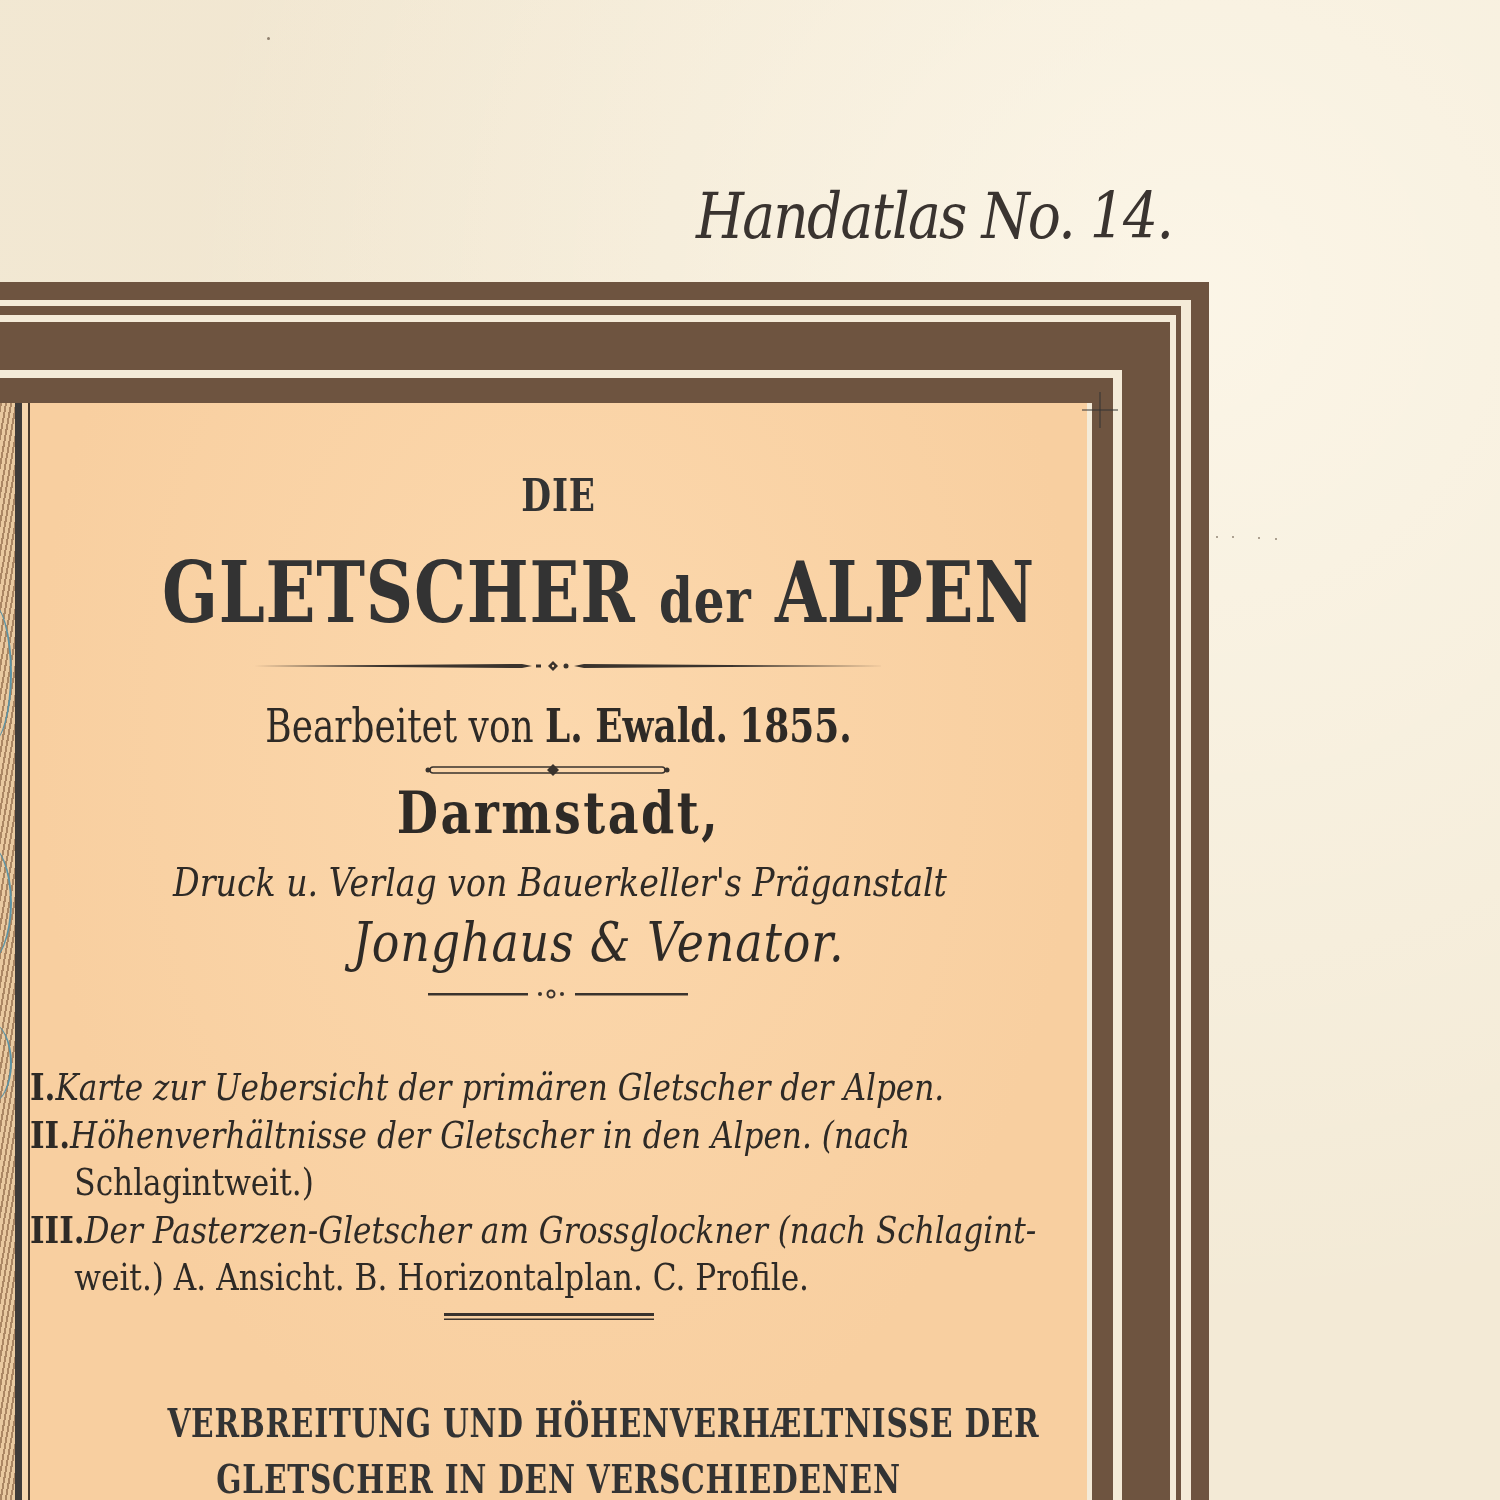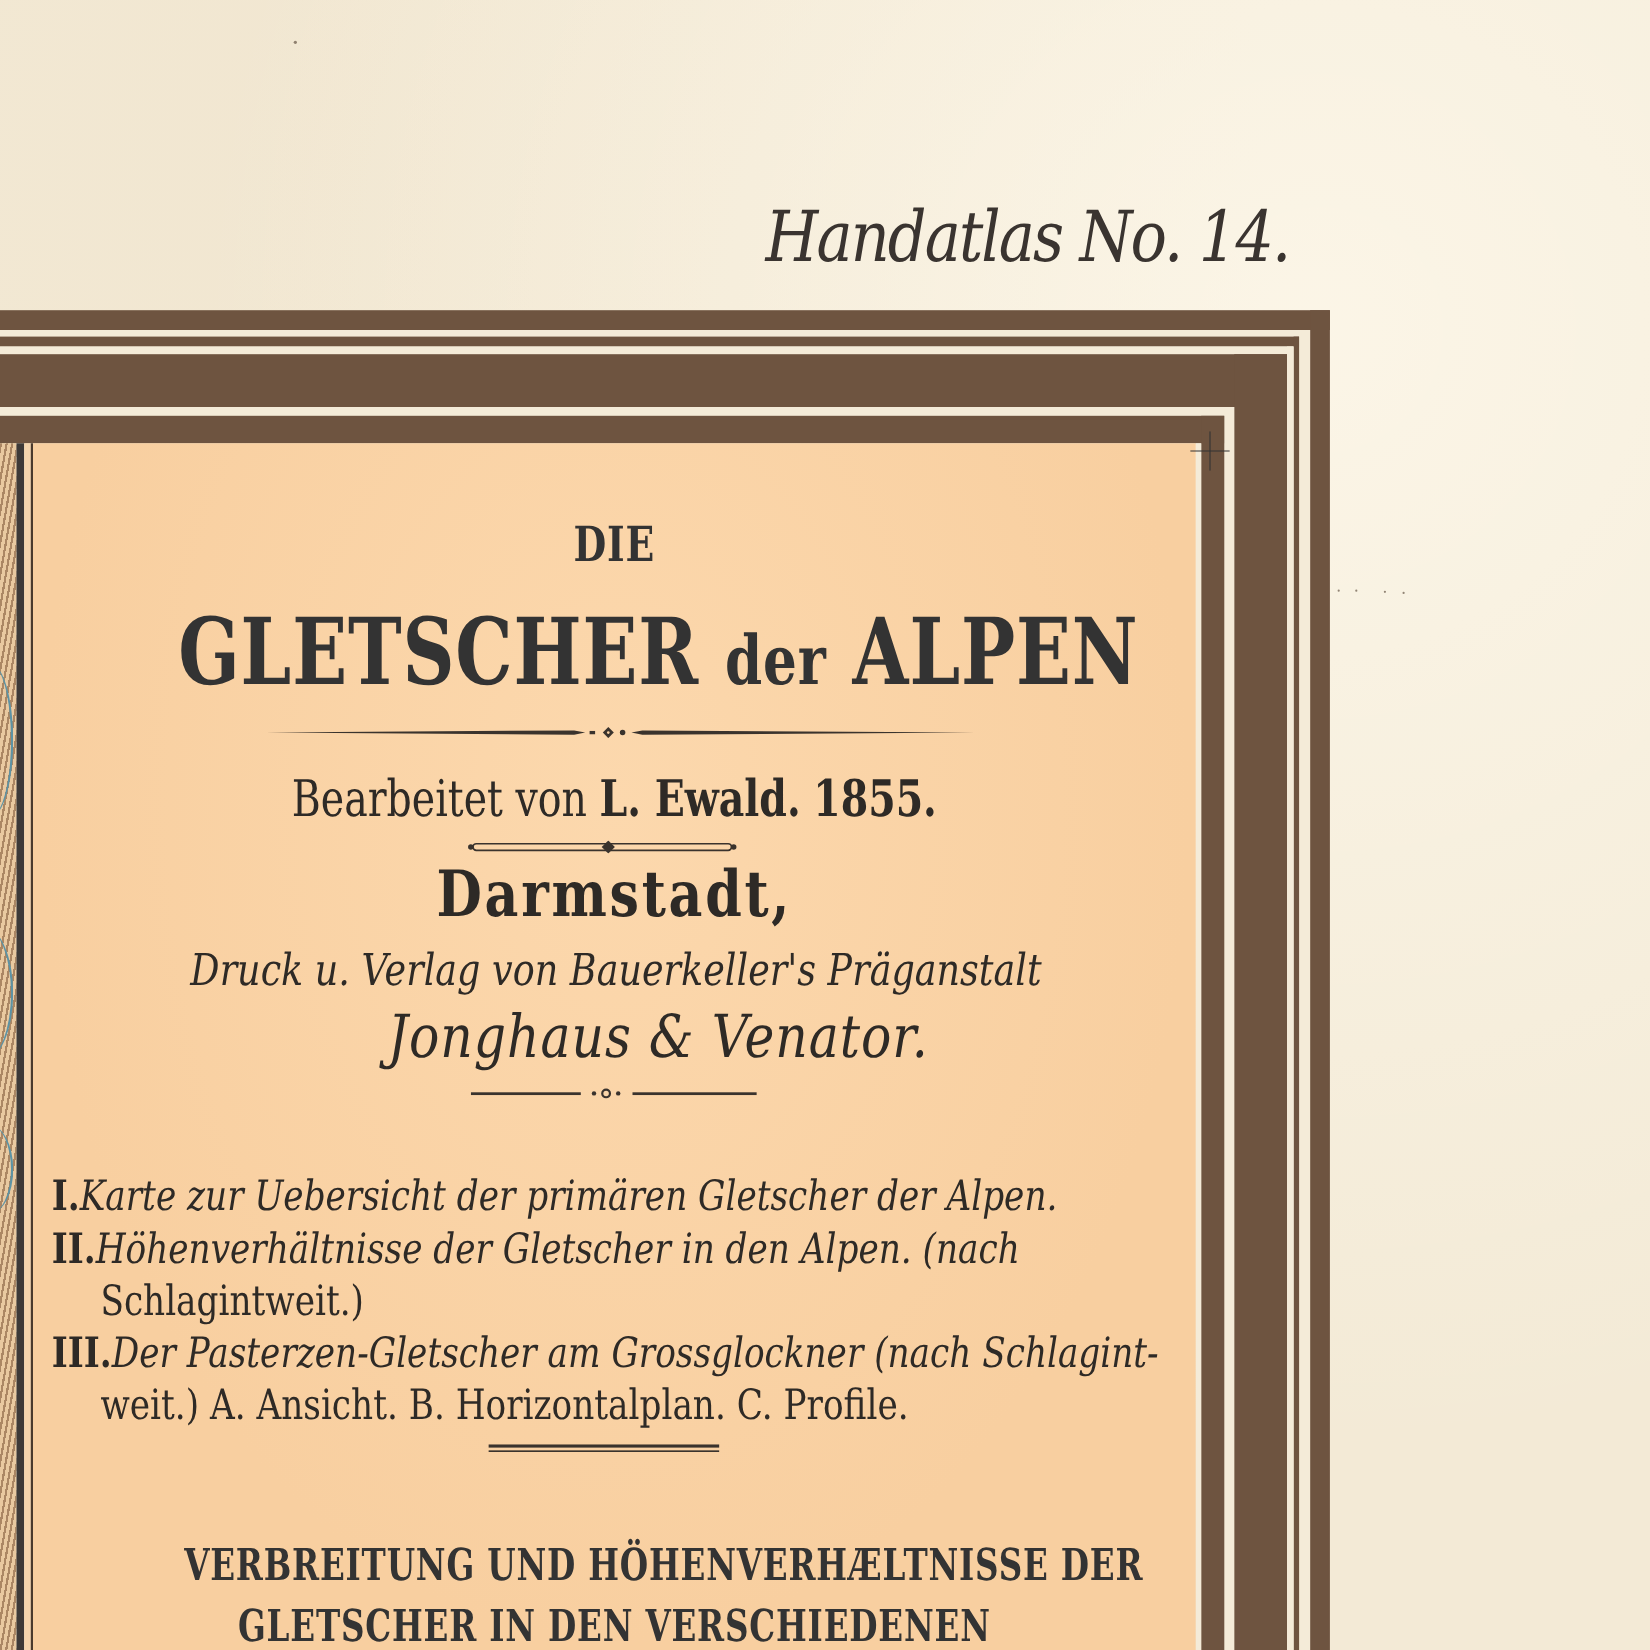--- a/index.html
+++ b/index.html
@@ -84,21 +84,21 @@
     font-size: 40px; color: #2e2a26; left: 60px; width: 940px;
     transform: scaleX(0.83);
   }
   .firm {
     top: 508px; font-family: "DejaVu Serif", serif; font-style: italic;
     font-size: 54px; letter-spacing: 1px; color: #2e2a26; left: 40px;
     transform: scaleX(0.85);
   }
 
   .contents {
-    position: absolute; left: 17px; top: 660px; width: 1060px;
+    position: absolute; left: 0; top: 660px; width: 1060px;
     font-family: "DejaVu Serif", serif; font-size: 38px; line-height: 47px; color: #2e2a26;
   }
   .contents .line { white-space: nowrap; transform: scaleX(0.82); transform-origin: left center; }
   .contents .num { font-weight: bold; font-style: normal; }
   .contents .it { font-style: italic; }
   .contents .indent { padding-left: 54px; }
 
   .subtitle {
     top: 992px; font-family: "DejaVu Serif", serif; font-weight: bold;
     font-size: 40px; line-height: 56px; color: #333; letter-spacing: 1px;

